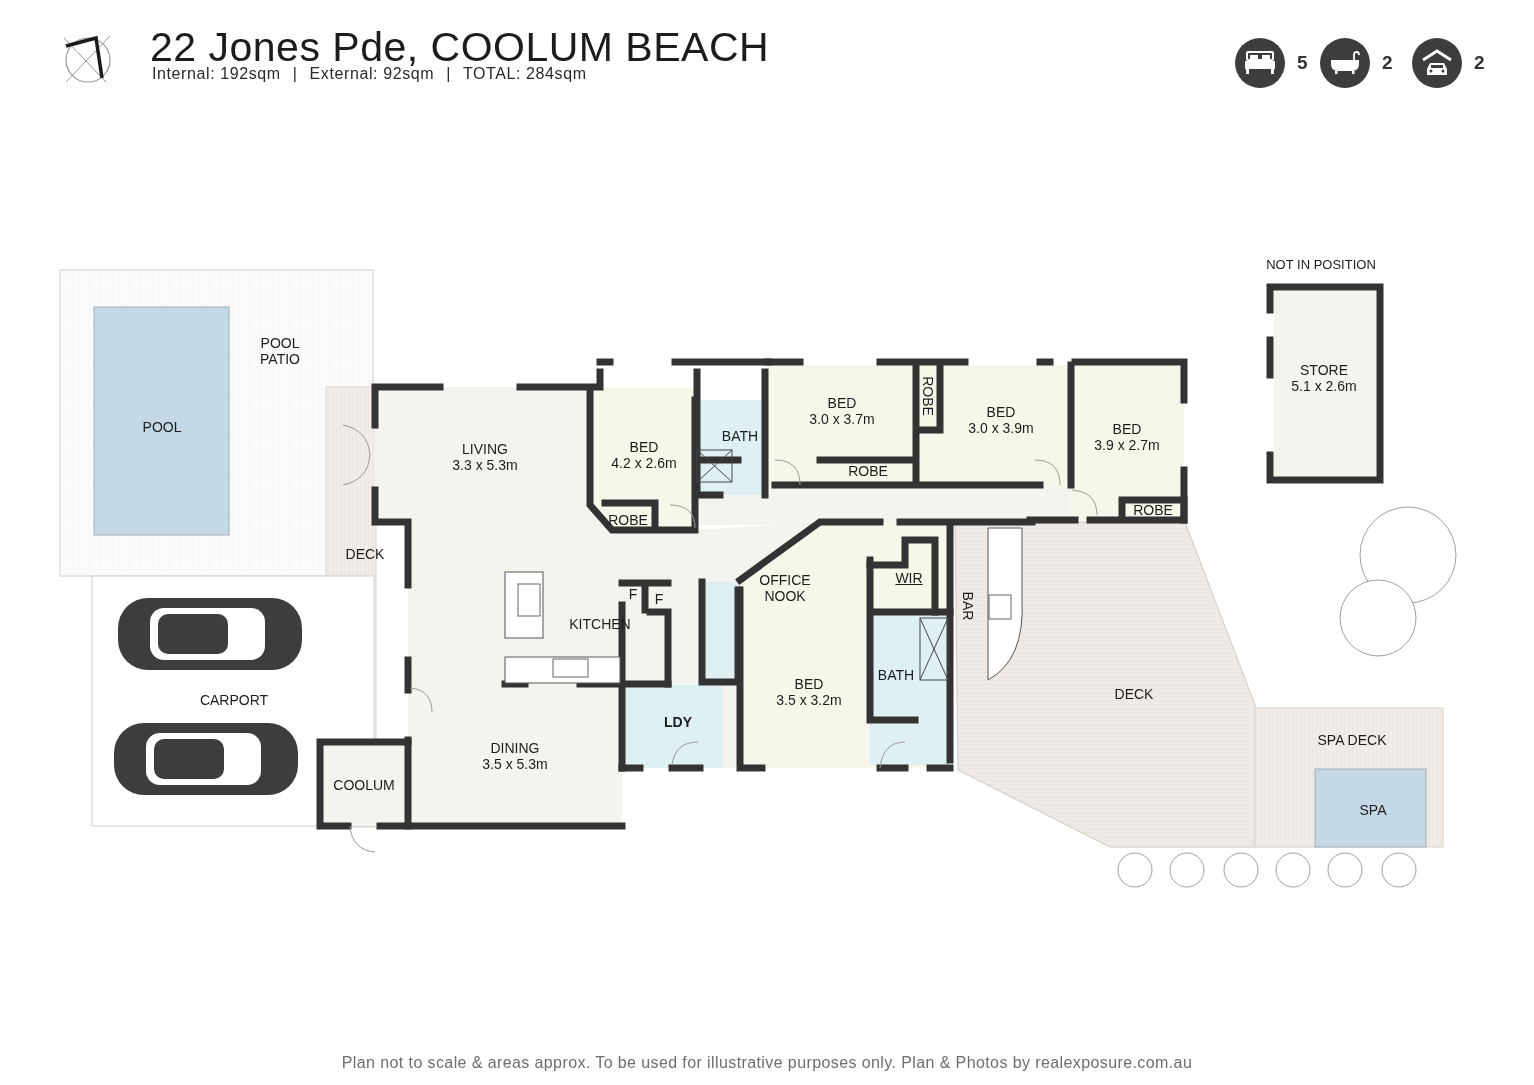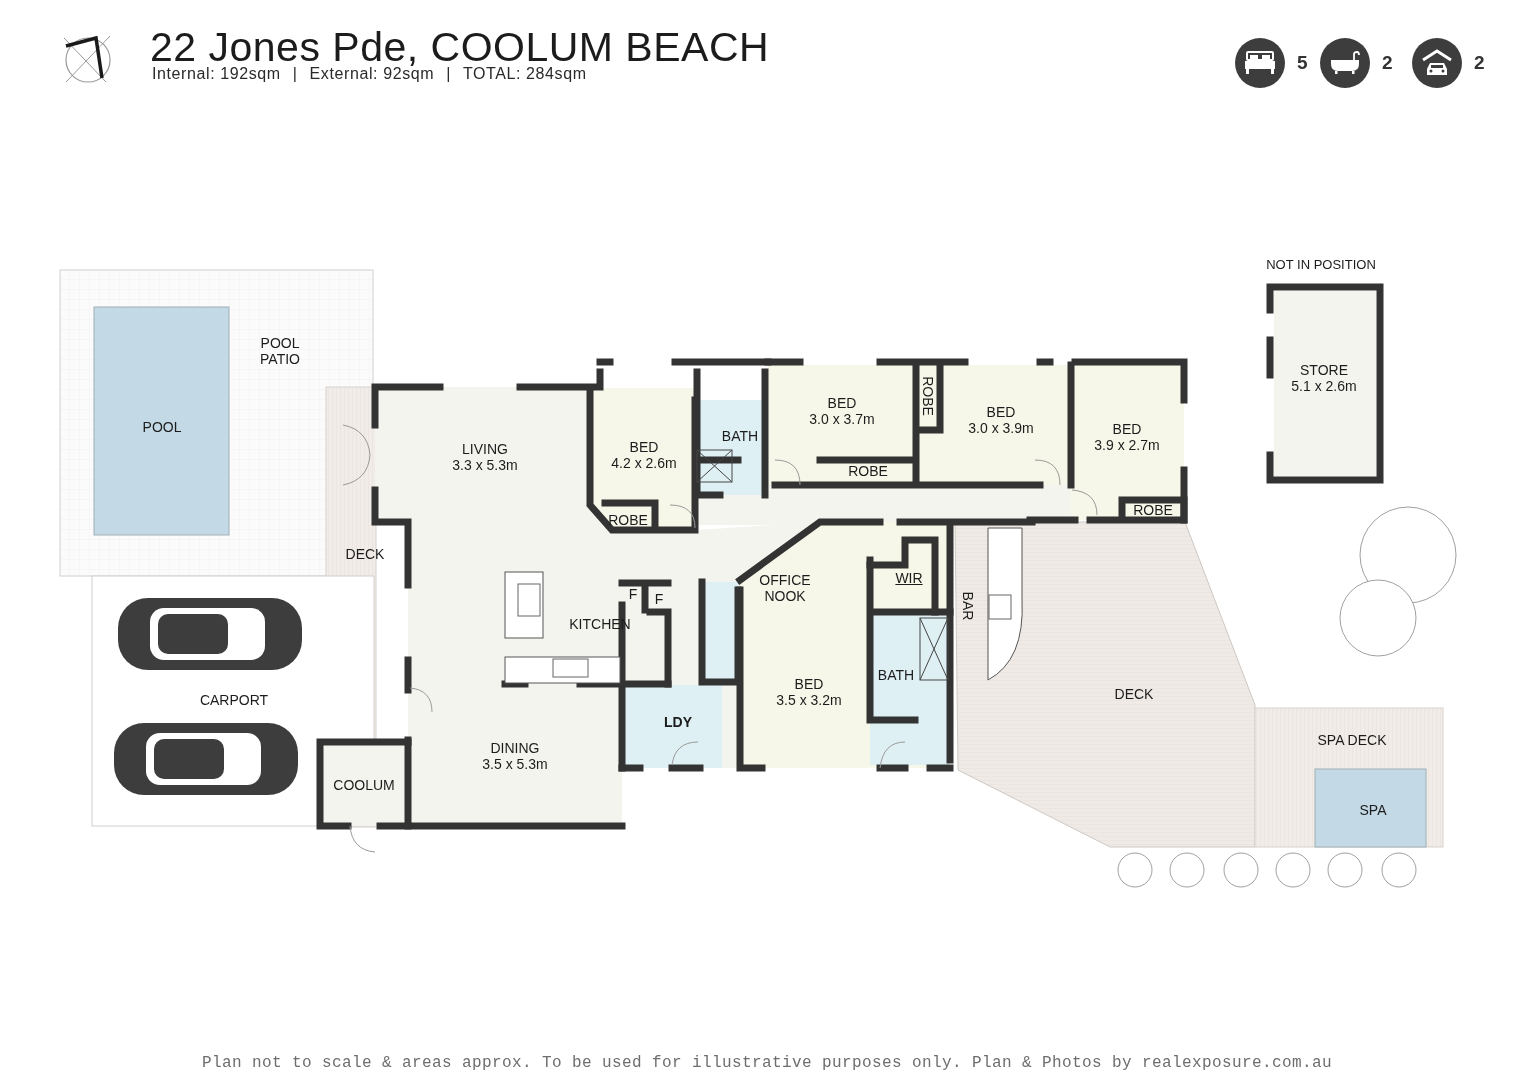--- a/index.html
+++ b/index.html
@@ -204,13 +204,13 @@
 <div class="lbl" style="left:809px;top:692px;"><span>BED</span><br><span>3.5 x 3.2m</span></div>
 <div class="lbl" style="left:909px;top:578px;text-decoration:underline;"><span>WIR</span></div>
 <div class="lbl" style="left:896px;top:675px;"><span>BATH</span></div>
 <div class="lbl vert" style="left:968px;top:606px;"><span>BAR</span></div>
 <div class="lbl" style="left:1134px;top:694px;"><span>DECK</span></div>
 <div class="lbl" style="left:1352px;top:740px;"><span>SPA DECK</span></div>
 <div class="lbl" style="left:1373px;top:810px;"><span>SPA</span></div>
 <div class="lbl" style="left:1321px;top:265px;font-size:13px;"><span>NOT IN POSITION</span></div>
 <div class="lbl" style="left:1324px;top:378px;"><span>STORE</span><br><span>5.1 x 2.6m</span></div>
 
-<div class="abs footer" style="width:1534px;font-family:Liberation Mono, monospace;">Plan not to scale &amp; areas approx. To be used for illustrative purposes only. Plan &amp; Photos by realexposure.com.au</div>
+<div class="abs footer" style="width:1534px;">Plan not to scale &amp; areas approx. To be used for illustrative purposes only. Plan &amp; Photos by realexposure.com.au</div>
 
 </body></html>

